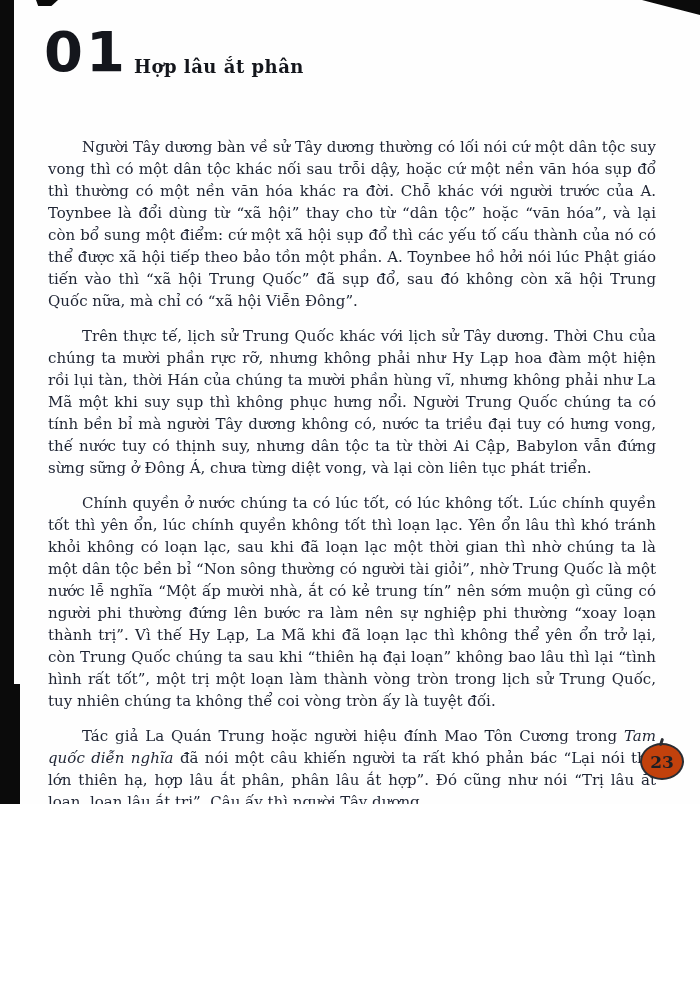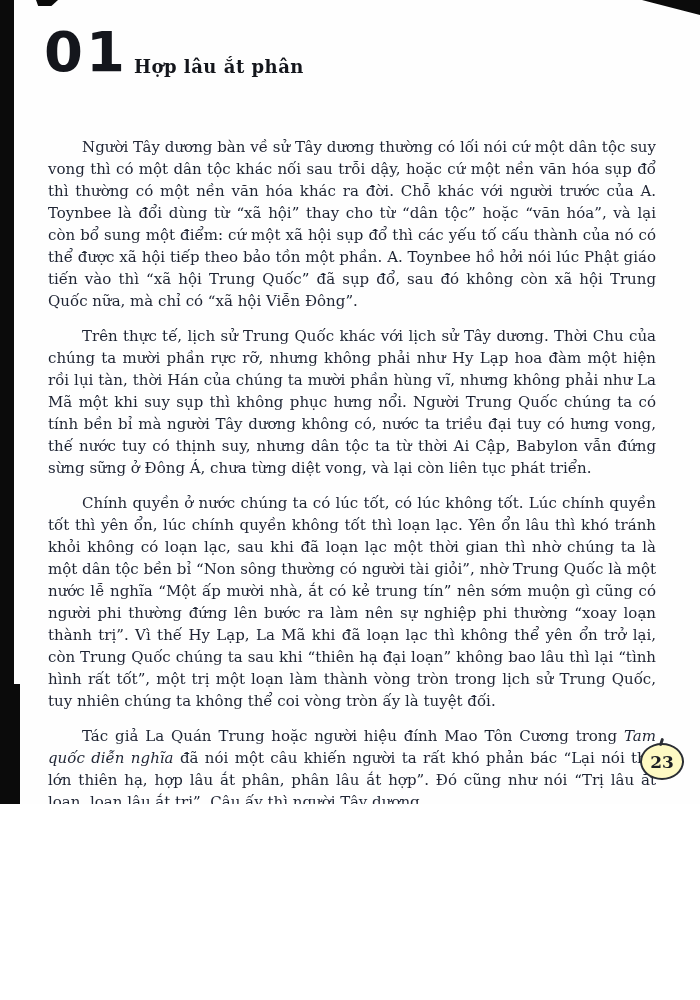--- a/index.html
+++ b/index.html
@@ -98,21 +98,21 @@
     letter-spacing: 7px;
     color: rgba(150, 158, 168, 0.55);
   }
 
   
   .page-number-badge {
     position: absolute; right: 16px; bottom: 24px;
     width: 40px; height: 33px;
     border: 2.5px solid #2a2d33;
     border-radius: 50%;
-    background: #fef9c3;
+    background: #c2410c;
     display: flex; align-items: center; justify-content: center;
     font-size: 17px; font-weight: bold;
     color: #1c1e24;
     z-index: 4;
   }
   .page-number-stem {
     position: absolute; top: -7px; left: 18px;
     width: 3px; height: 8px;
     background: #2a2d33;
     transform: rotate(18deg);

